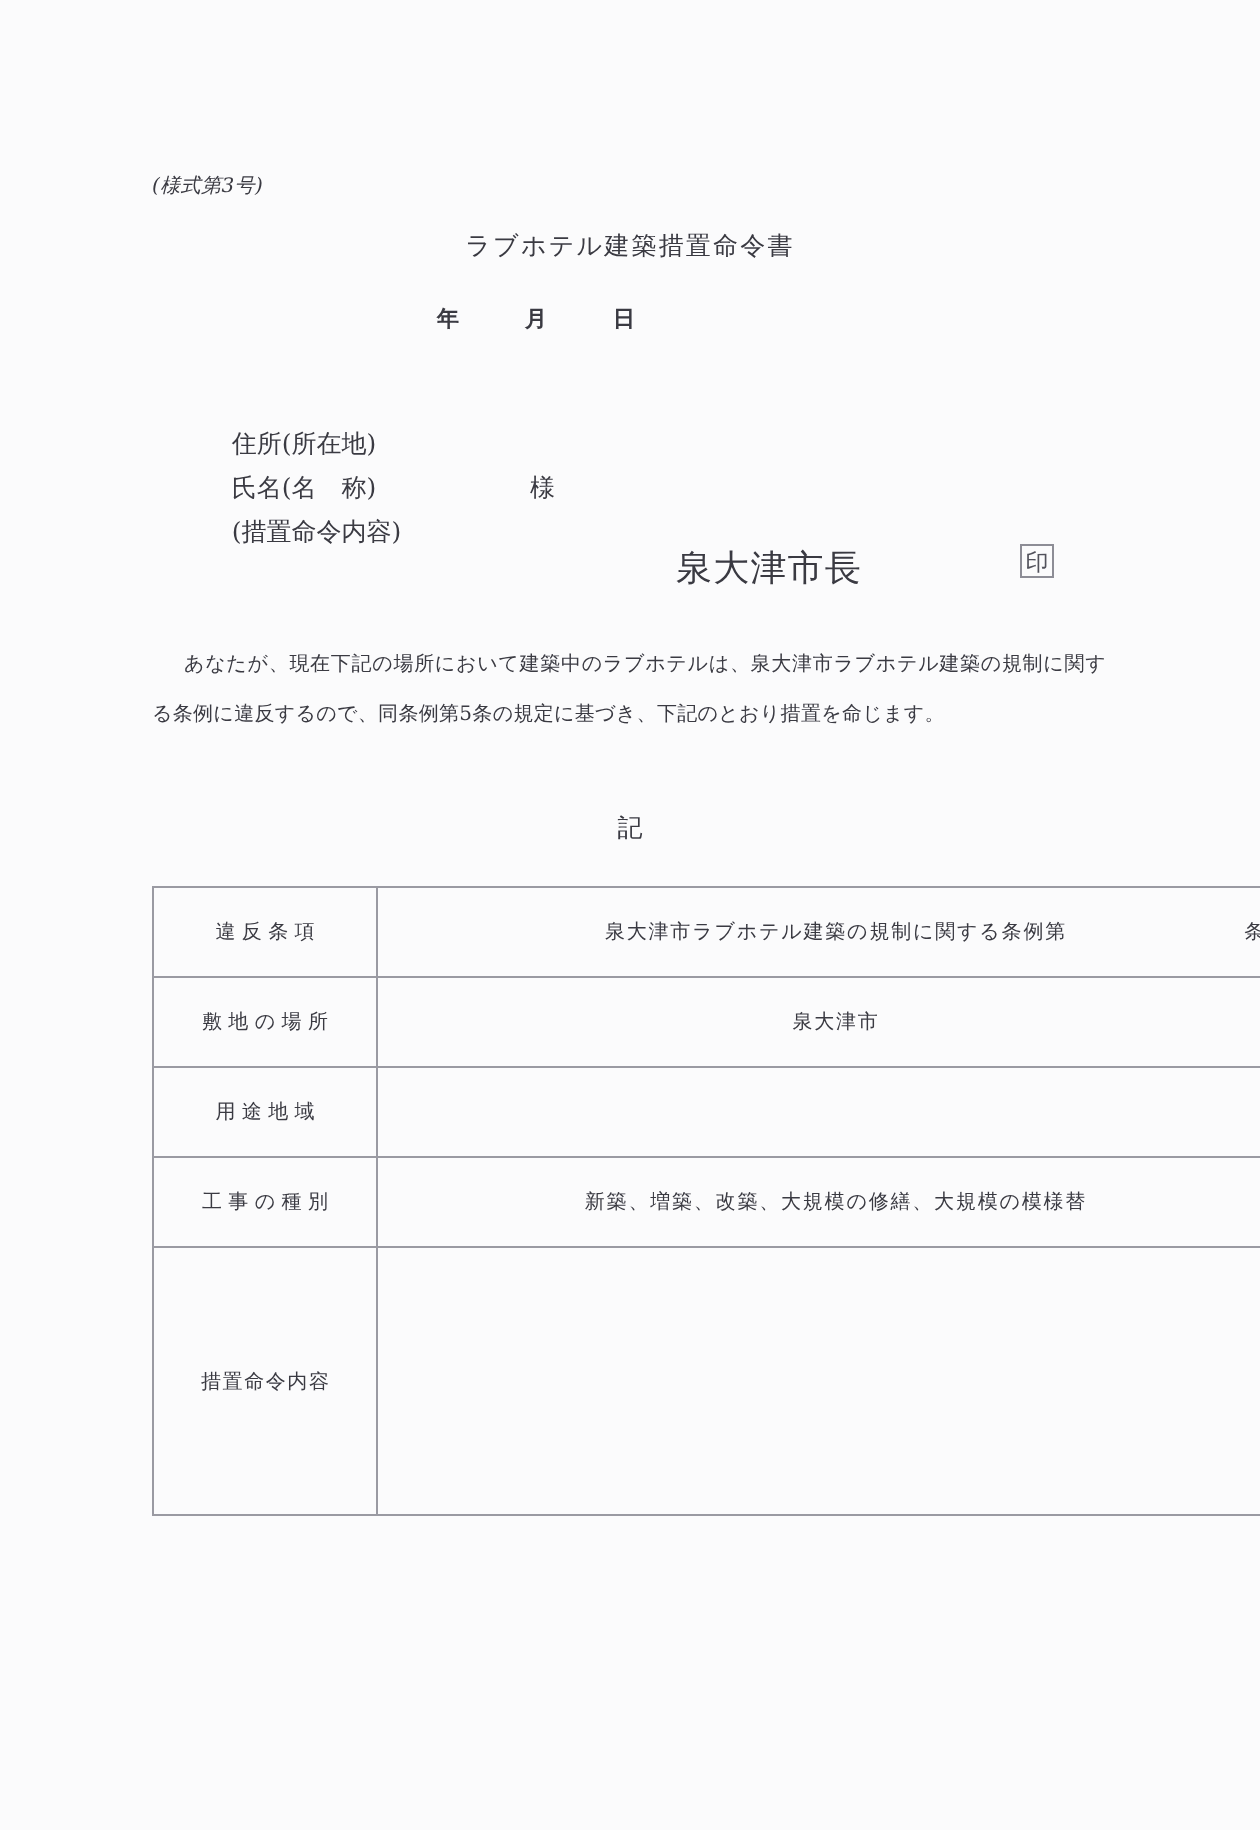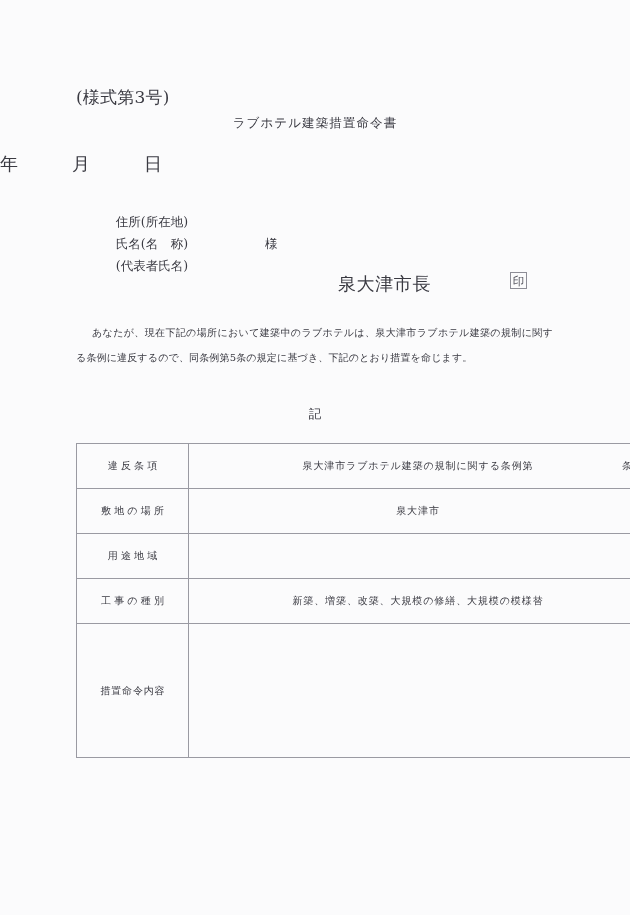--- a/index.html
+++ b/index.html
@@ -23,41 +23,43 @@
     inset: 0;
   }
 
   
   .abs { position: absolute; white-space: pre; }
 
   
   .form-no {
     left: 76px;
     top: 86px;
-    font-size: 17px;
+    font-size: 10px;
     letter-spacing: 0.2px;
+    font-style: italic;
   }
 
   .doc-title {
     left: 0;
     right: 0;
     top: 115px;
     text-align: center;
     font-size: 12.5px;
     letter-spacing: 1.1px;
     white-space: nowrap;
   }
 
   .date-line {
     left: 0;
     width: 536px;
     top: 152px;
-    text-align: left;
-    font-size: 18px;
+    text-align: center;
+    font-size: 11px;
     white-space: pre;
+    font-weight: bold;
   }
 
   
   .addressee {
     position: absolute;
     left: 92px;
     top: 189px;
     font-size: 12.5px;
     line-height: 22px;
   }
@@ -163,21 +165,21 @@
   <div class="abs date-line">年　　　月　　　日</div>
 
   <div class="addressee">
     <div class="row">
       <span>住所(所在地)</span>
     </div>
     <div class="row">
       <span>氏名(名　称)</span>
     </div>
     <div class="row">
-      <span>(代表者氏名)</span>
+      <span>(措置命令内容)</span>
       <span class="honorific">様</span>
     </div>
   </div>
 
   <div class="abs issuer">泉大津市長</div>
 
   <div class="seal-box">印</div>
 
   <div class="body-text">あなたが、現在下記の場所において建築中のラブホテルは、泉大津市ラブホテル建築の規制に関する条例に違反するので、同条例第5条の規定に基づき、下記のとおり措置を命じます。</div>
 

